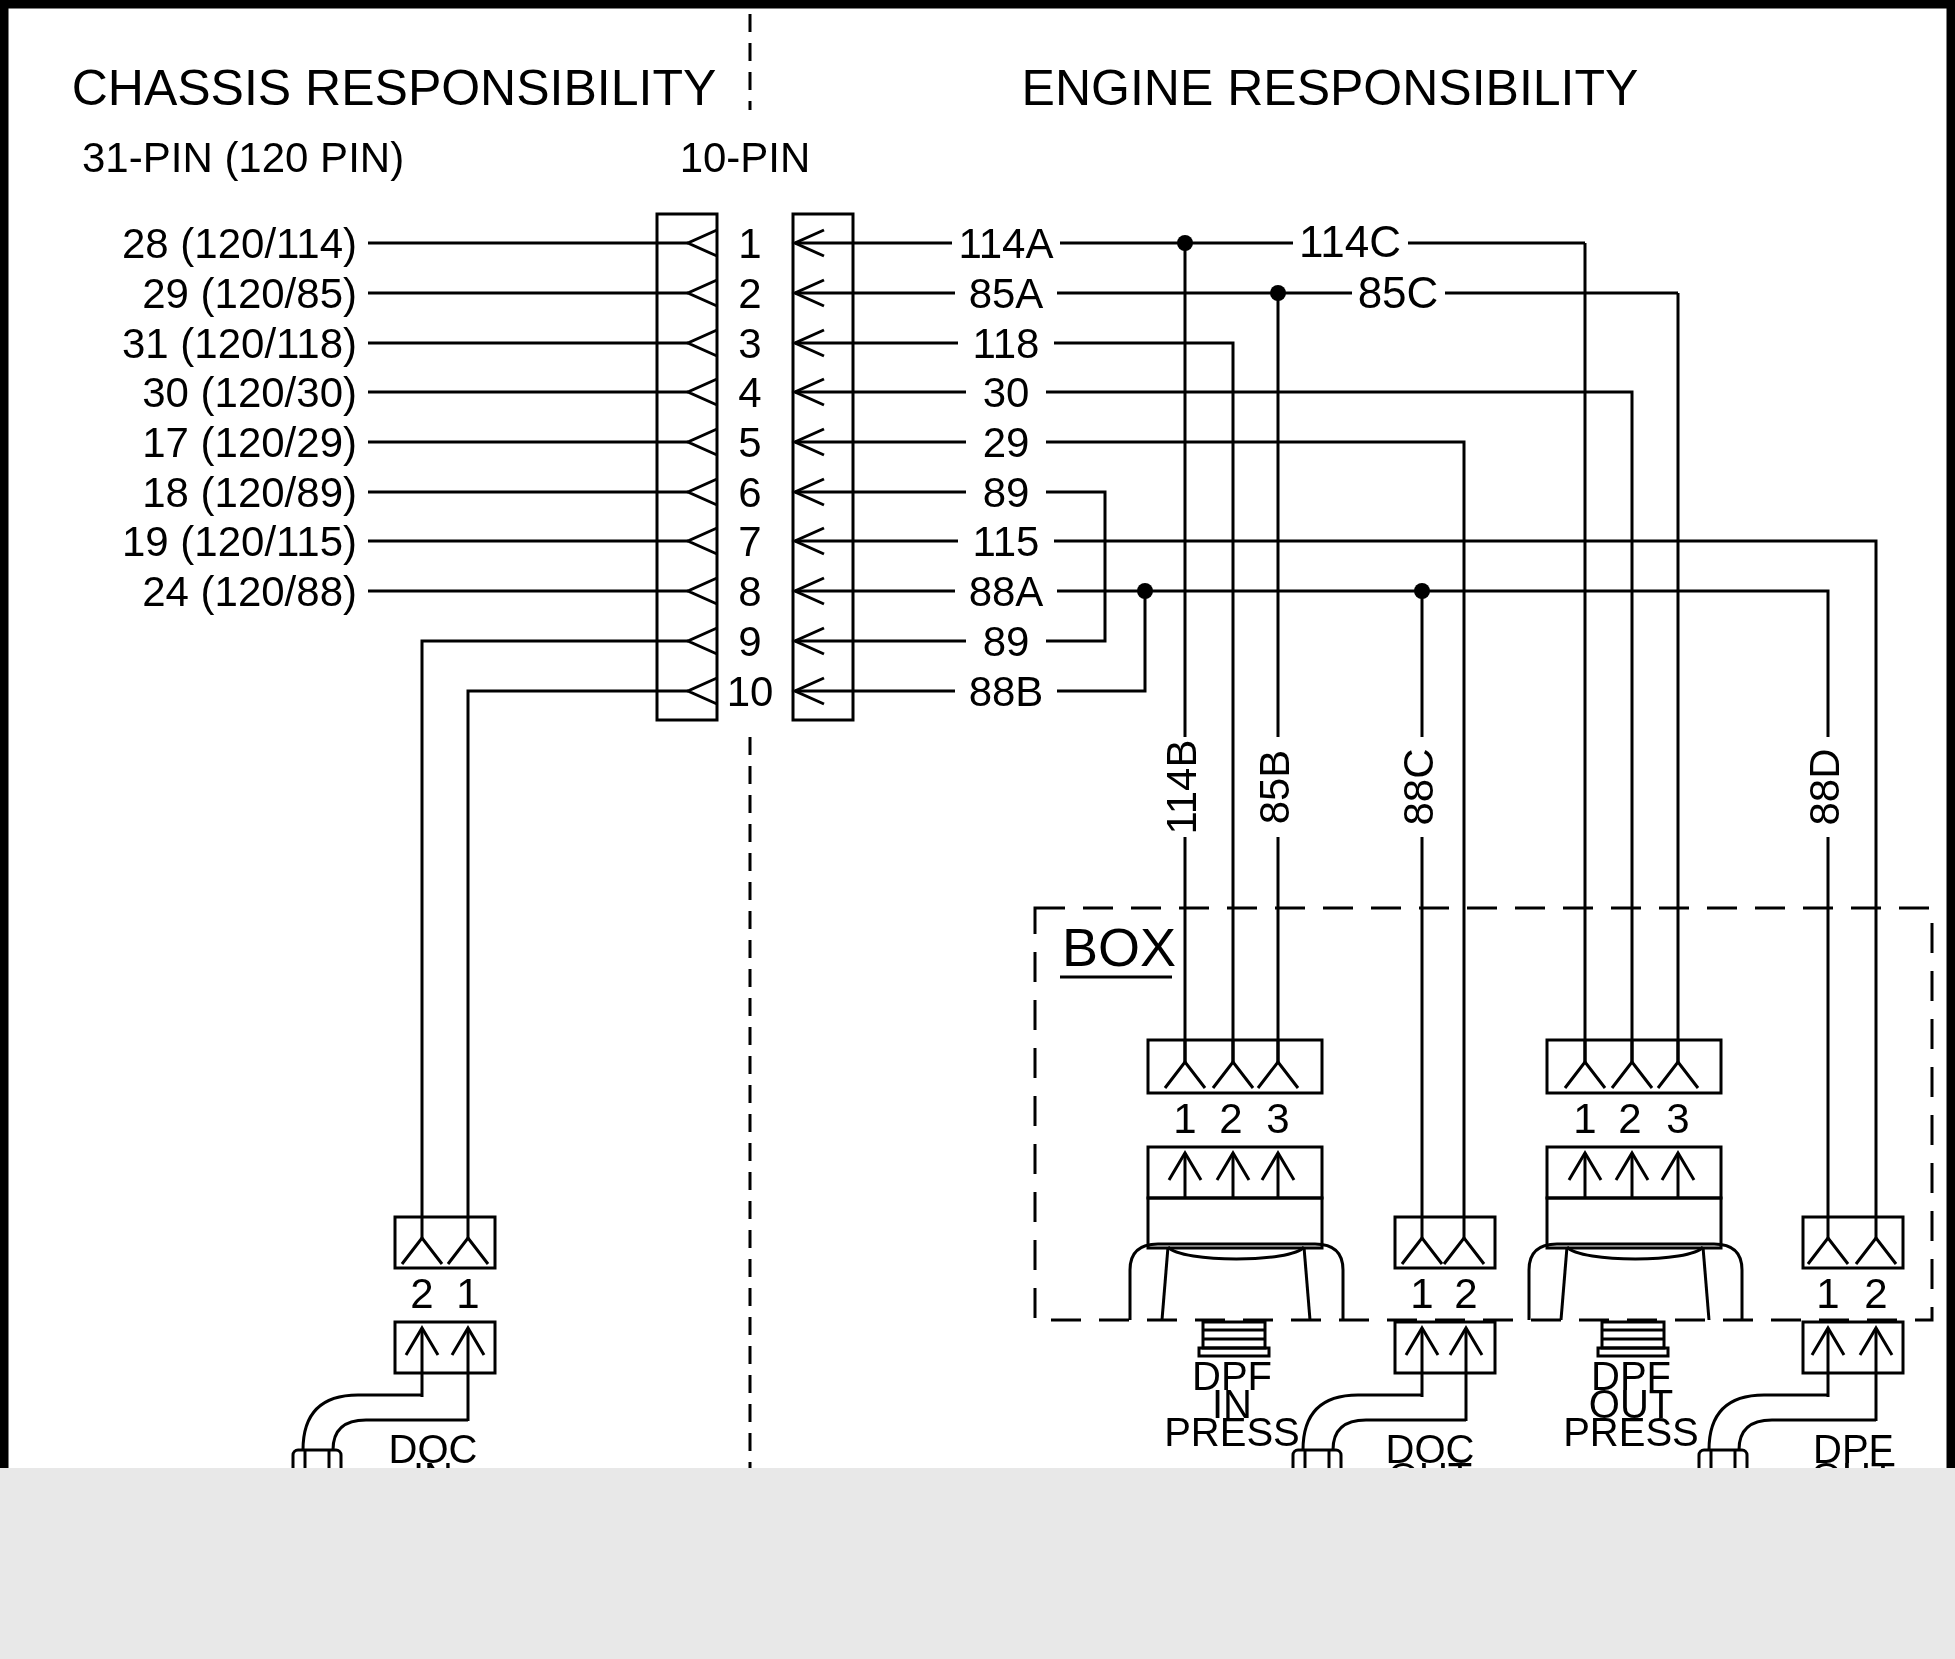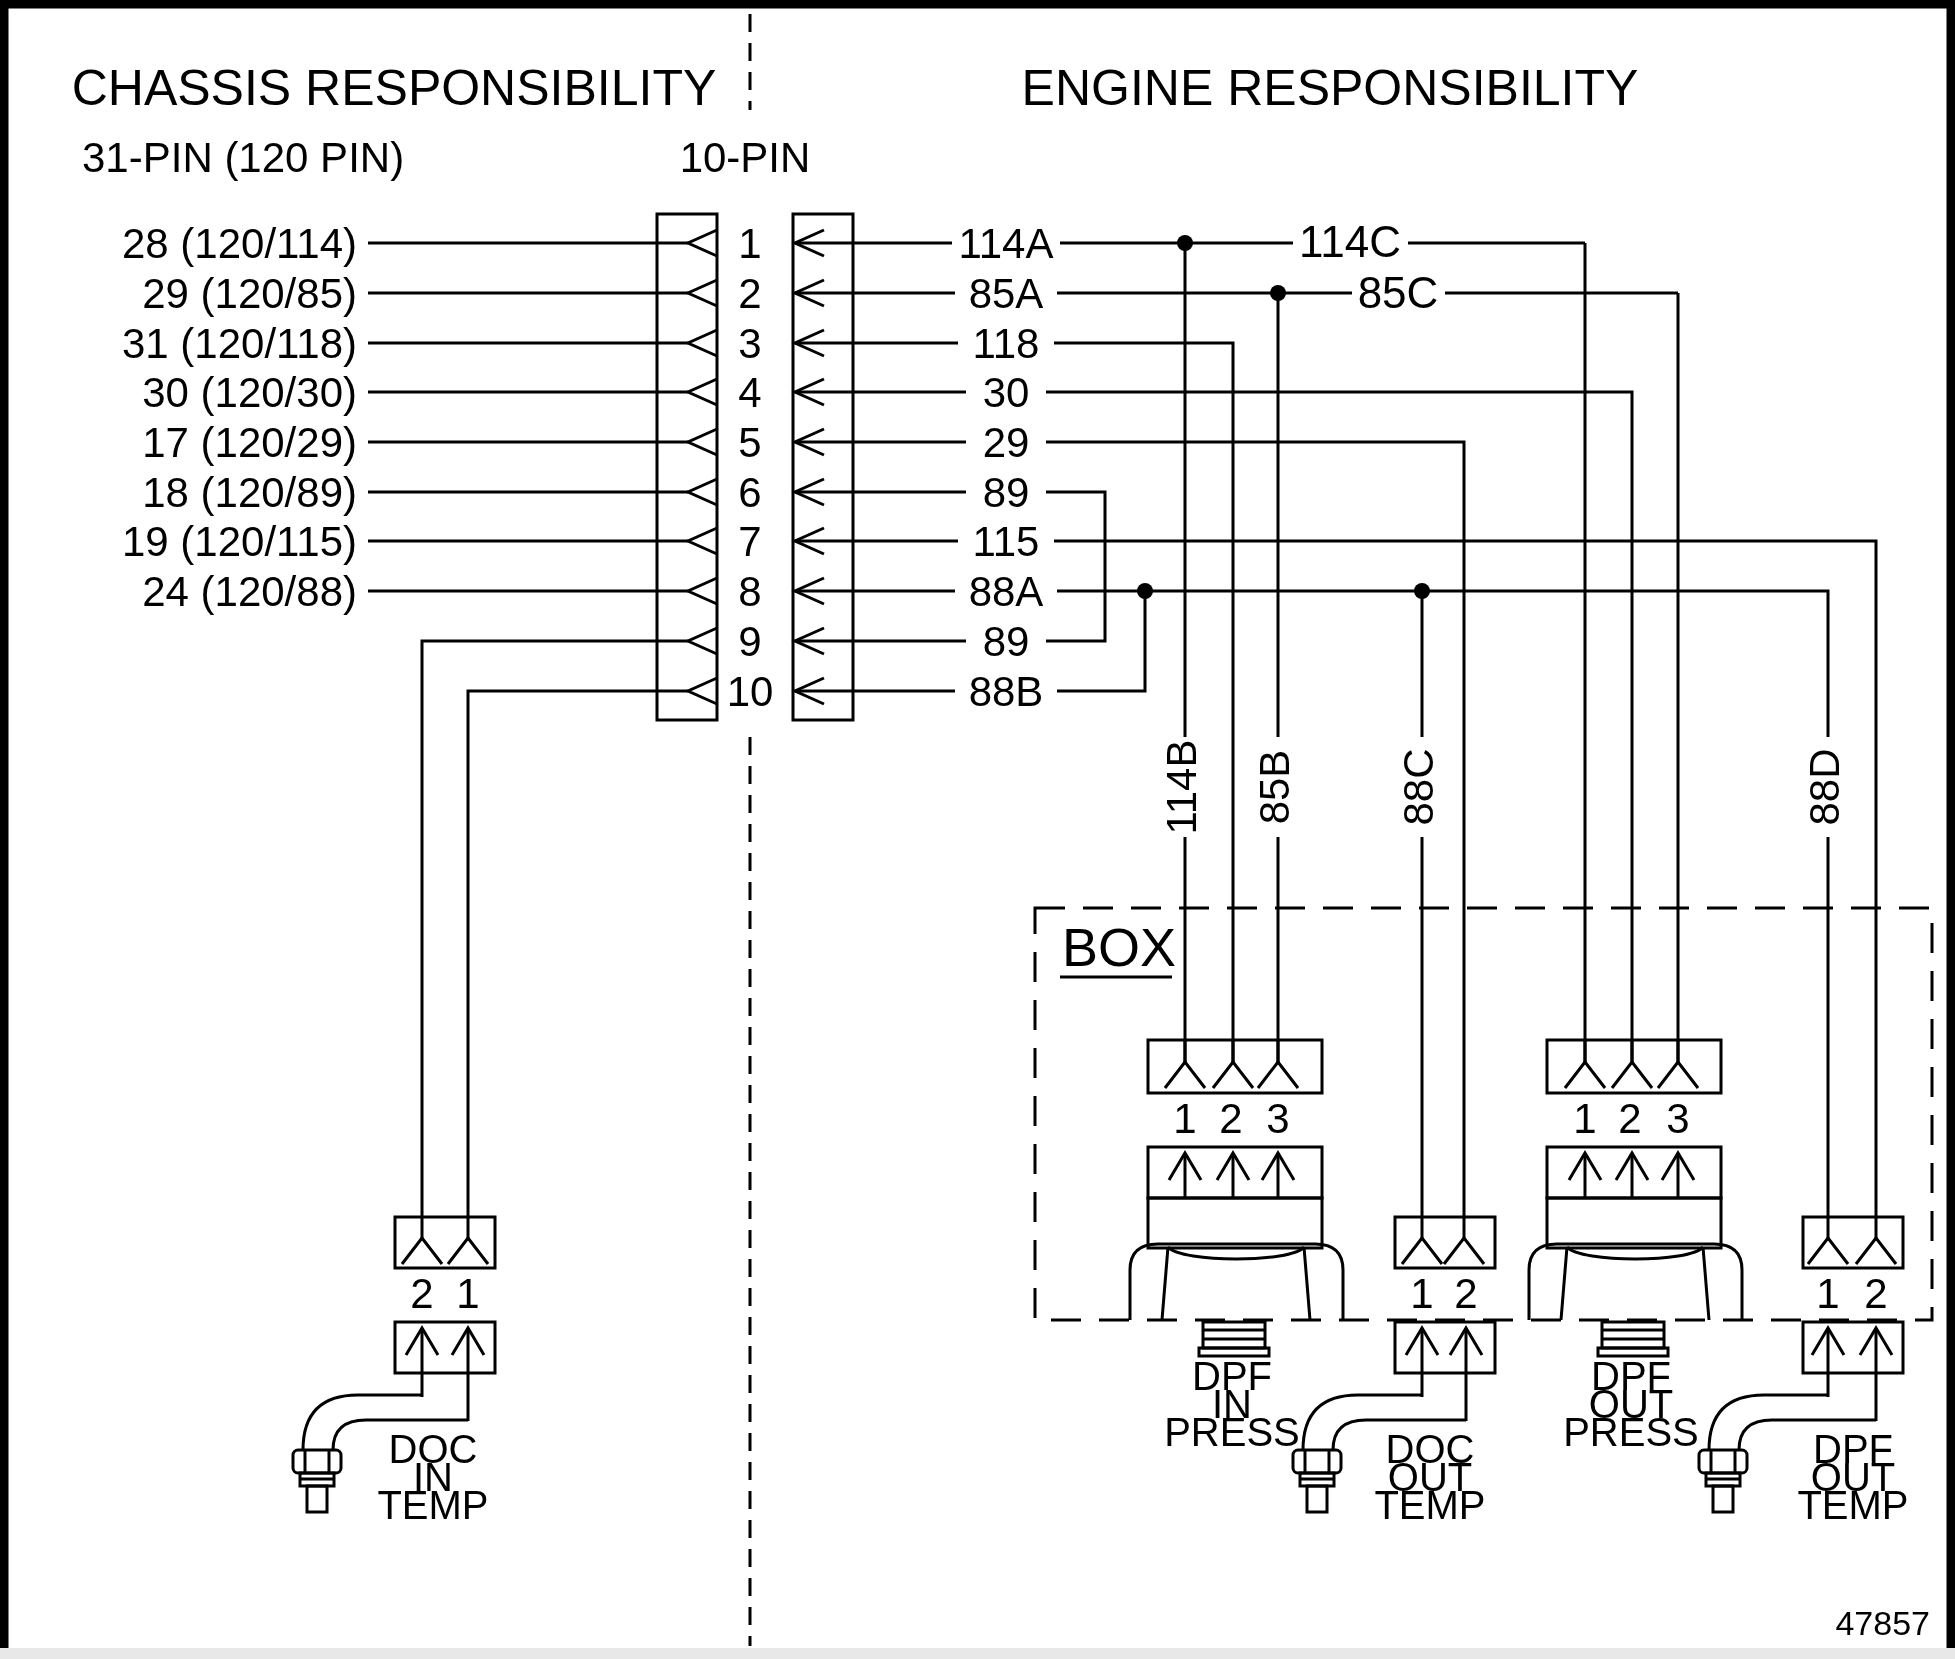--- a/index.html
+++ b/index.html
@@ -1,16 +1,16 @@
 <!DOCTYPE html>
 <html><head>
 <meta charset="utf-8">
 <style>
   html,body{margin:0;padding:0;background:#e8e8e8;}
-  .page{position:relative;width:1955px;height:1648px;background:#ffffff;margin:0 auto;
+  .page{position:relative;width:1955px;height:1468px;background:#ffffff;margin:0 auto;
         font-family:"Liberation Sans", sans-serif;}
   svg{position:absolute;left:0;top:0;}
   svg text{fill:#000000;font-family:"Liberation Sans", sans-serif;}
   .wire{stroke:#000;stroke-width:3;fill:none;}
   .boxline{stroke:#000;stroke-width:3;fill:none;}
   .dashline{stroke:#000;stroke-width:3;fill:none;stroke-dasharray:18 11;}
   .boxdash{stroke:#000;stroke-width:3;fill:none;stroke-dasharray:30 18;}
   .dot{fill:#000;stroke:none;}
   .t-header{font-size:50px;}
   .t-sub{font-size:42px;}

